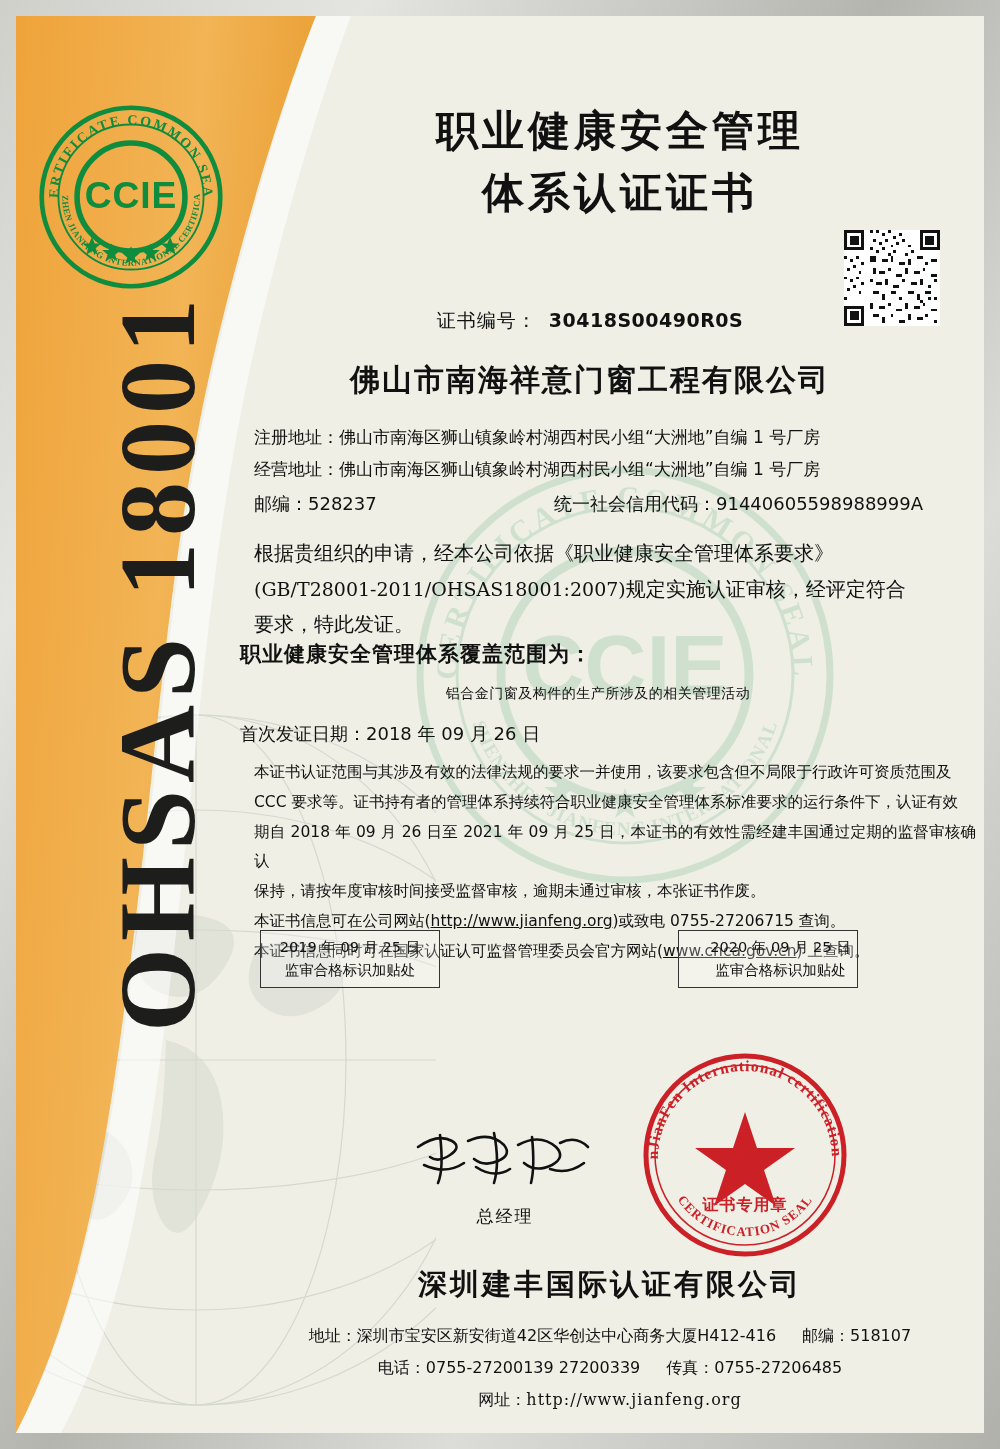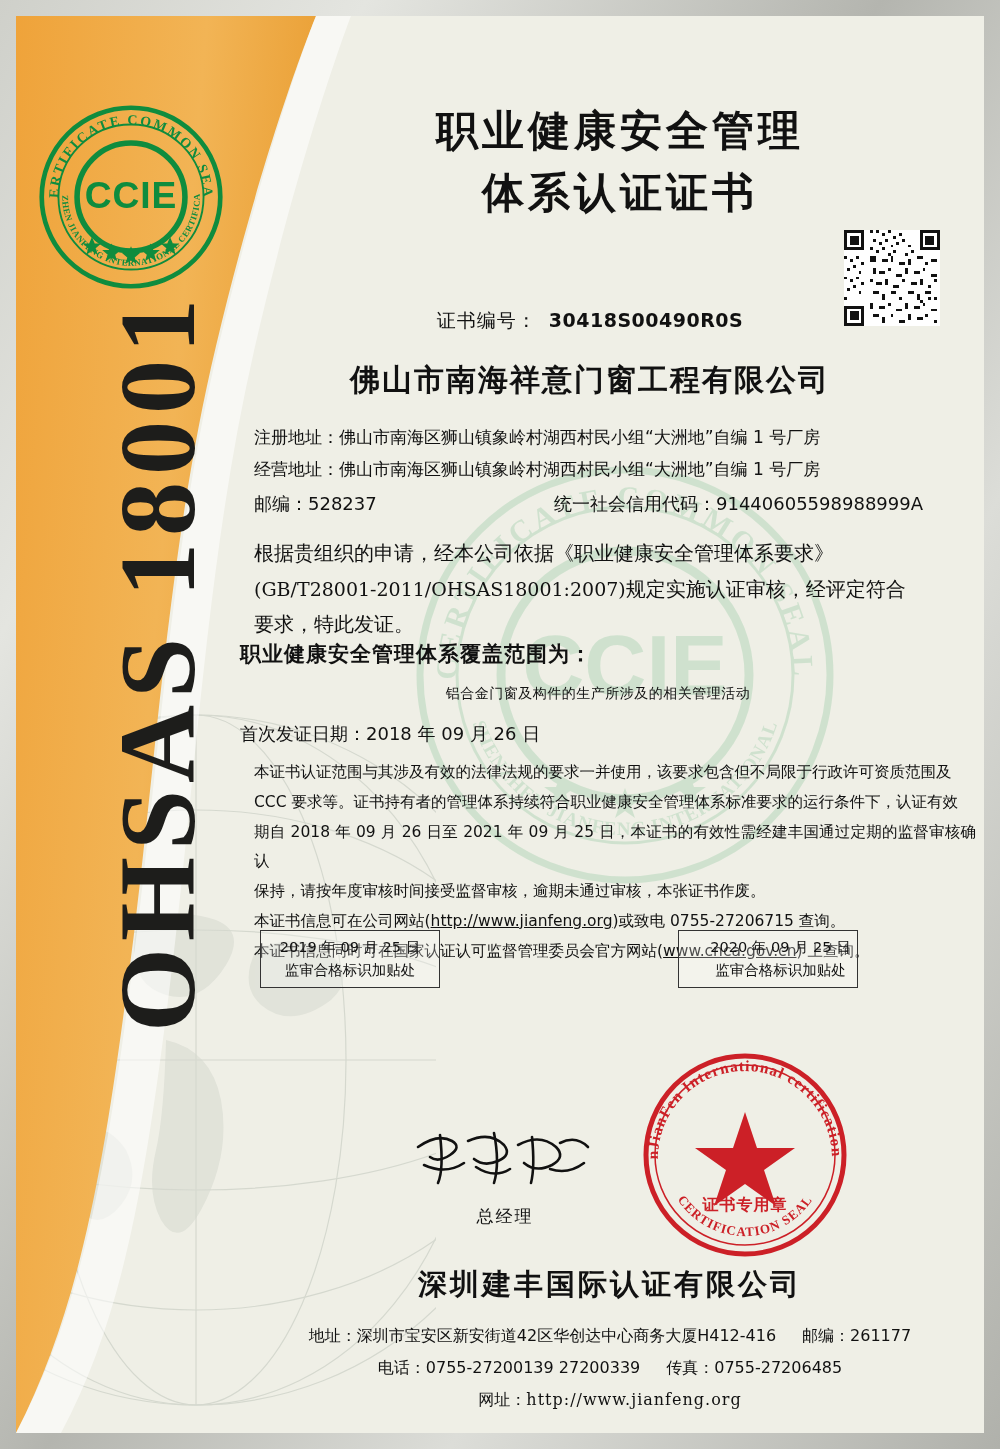--- a/index.html
+++ b/index.html
@@ -533,21 +533,21 @@
         </text>
         <polygon points="105,62 117,98 155,98 124,120 136,156 105,134 74,156 86,120 55,98 93,98" fill="#cc2027"></polygon>
         <text x="105" y="160" text-anchor="middle" font-family="DejaVu Sans, sans-serif" font-size="16" font-weight="700" fill="#cc2027" letter-spacing="1">证书专用章</text>
       </svg>
     </div>
 
     <div class="issuer">深圳建丰国际认证有限公司</div>
 
     <div class="footer">
       <div>
-        <span>地址：</span><span>深圳市宝安区新安街道42区华创达中心商务大厦H412-416</span><span class="sp"></span><span>邮编：</span><span>261177</span>
+        <span>地址：</span><span>深圳市宝安区新安街道42区华创达中心商务大厦H412-416</span><span class="sp"></span><span>邮编：</span><span>518107</span>
       </div>
       <div>
         <span>电话：</span><span>0755-27200139   27200339</span><span class="sp"></span><span>传真：</span><span>0755-27206485</span>
       </div>
       <div>
         <span>网址：</span><span class="web">http://www.jianfeng.org</span>
       </div>
     </div>
 
   </div>

